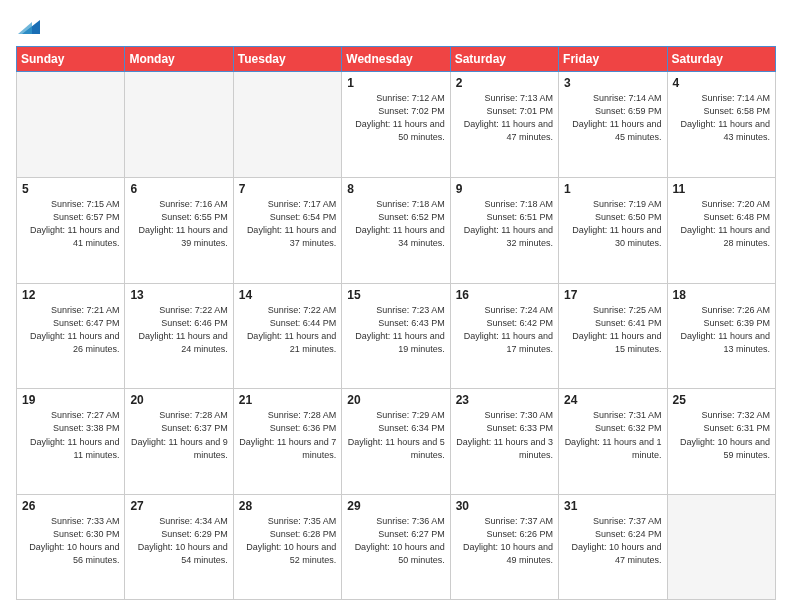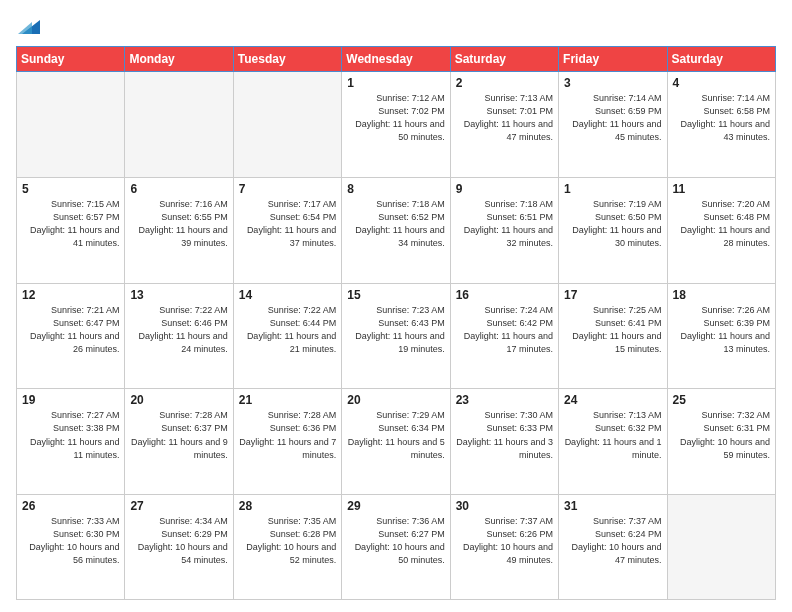--- a/index.html
+++ b/index.html
@@ -306,21 +306,21 @@
           </td>
           <td>
             <span class="day-num">23</span>
             <div class="day-info">Sunrise: 7:30 AM
 Sunset: 6:33 PM
 Daylight: 11 hours
 and 3 minutes.</div>
           </td>
           <td>
             <span class="day-num">24</span>
-            <div class="day-info">Sunrise: 7:13 AM
+            <div class="day-info">Sunrise: 7:31 AM
 Sunset: 6:32 PM
 Daylight: 11 hours
 and 1 minute.</div>
           </td>
           <td>
             <span class="day-num">25</span>
             <div class="day-info">Sunrise: 7:32 AM
 Sunset: 6:31 PM
 Daylight: 10 hours
 and 59 minutes.</div>

